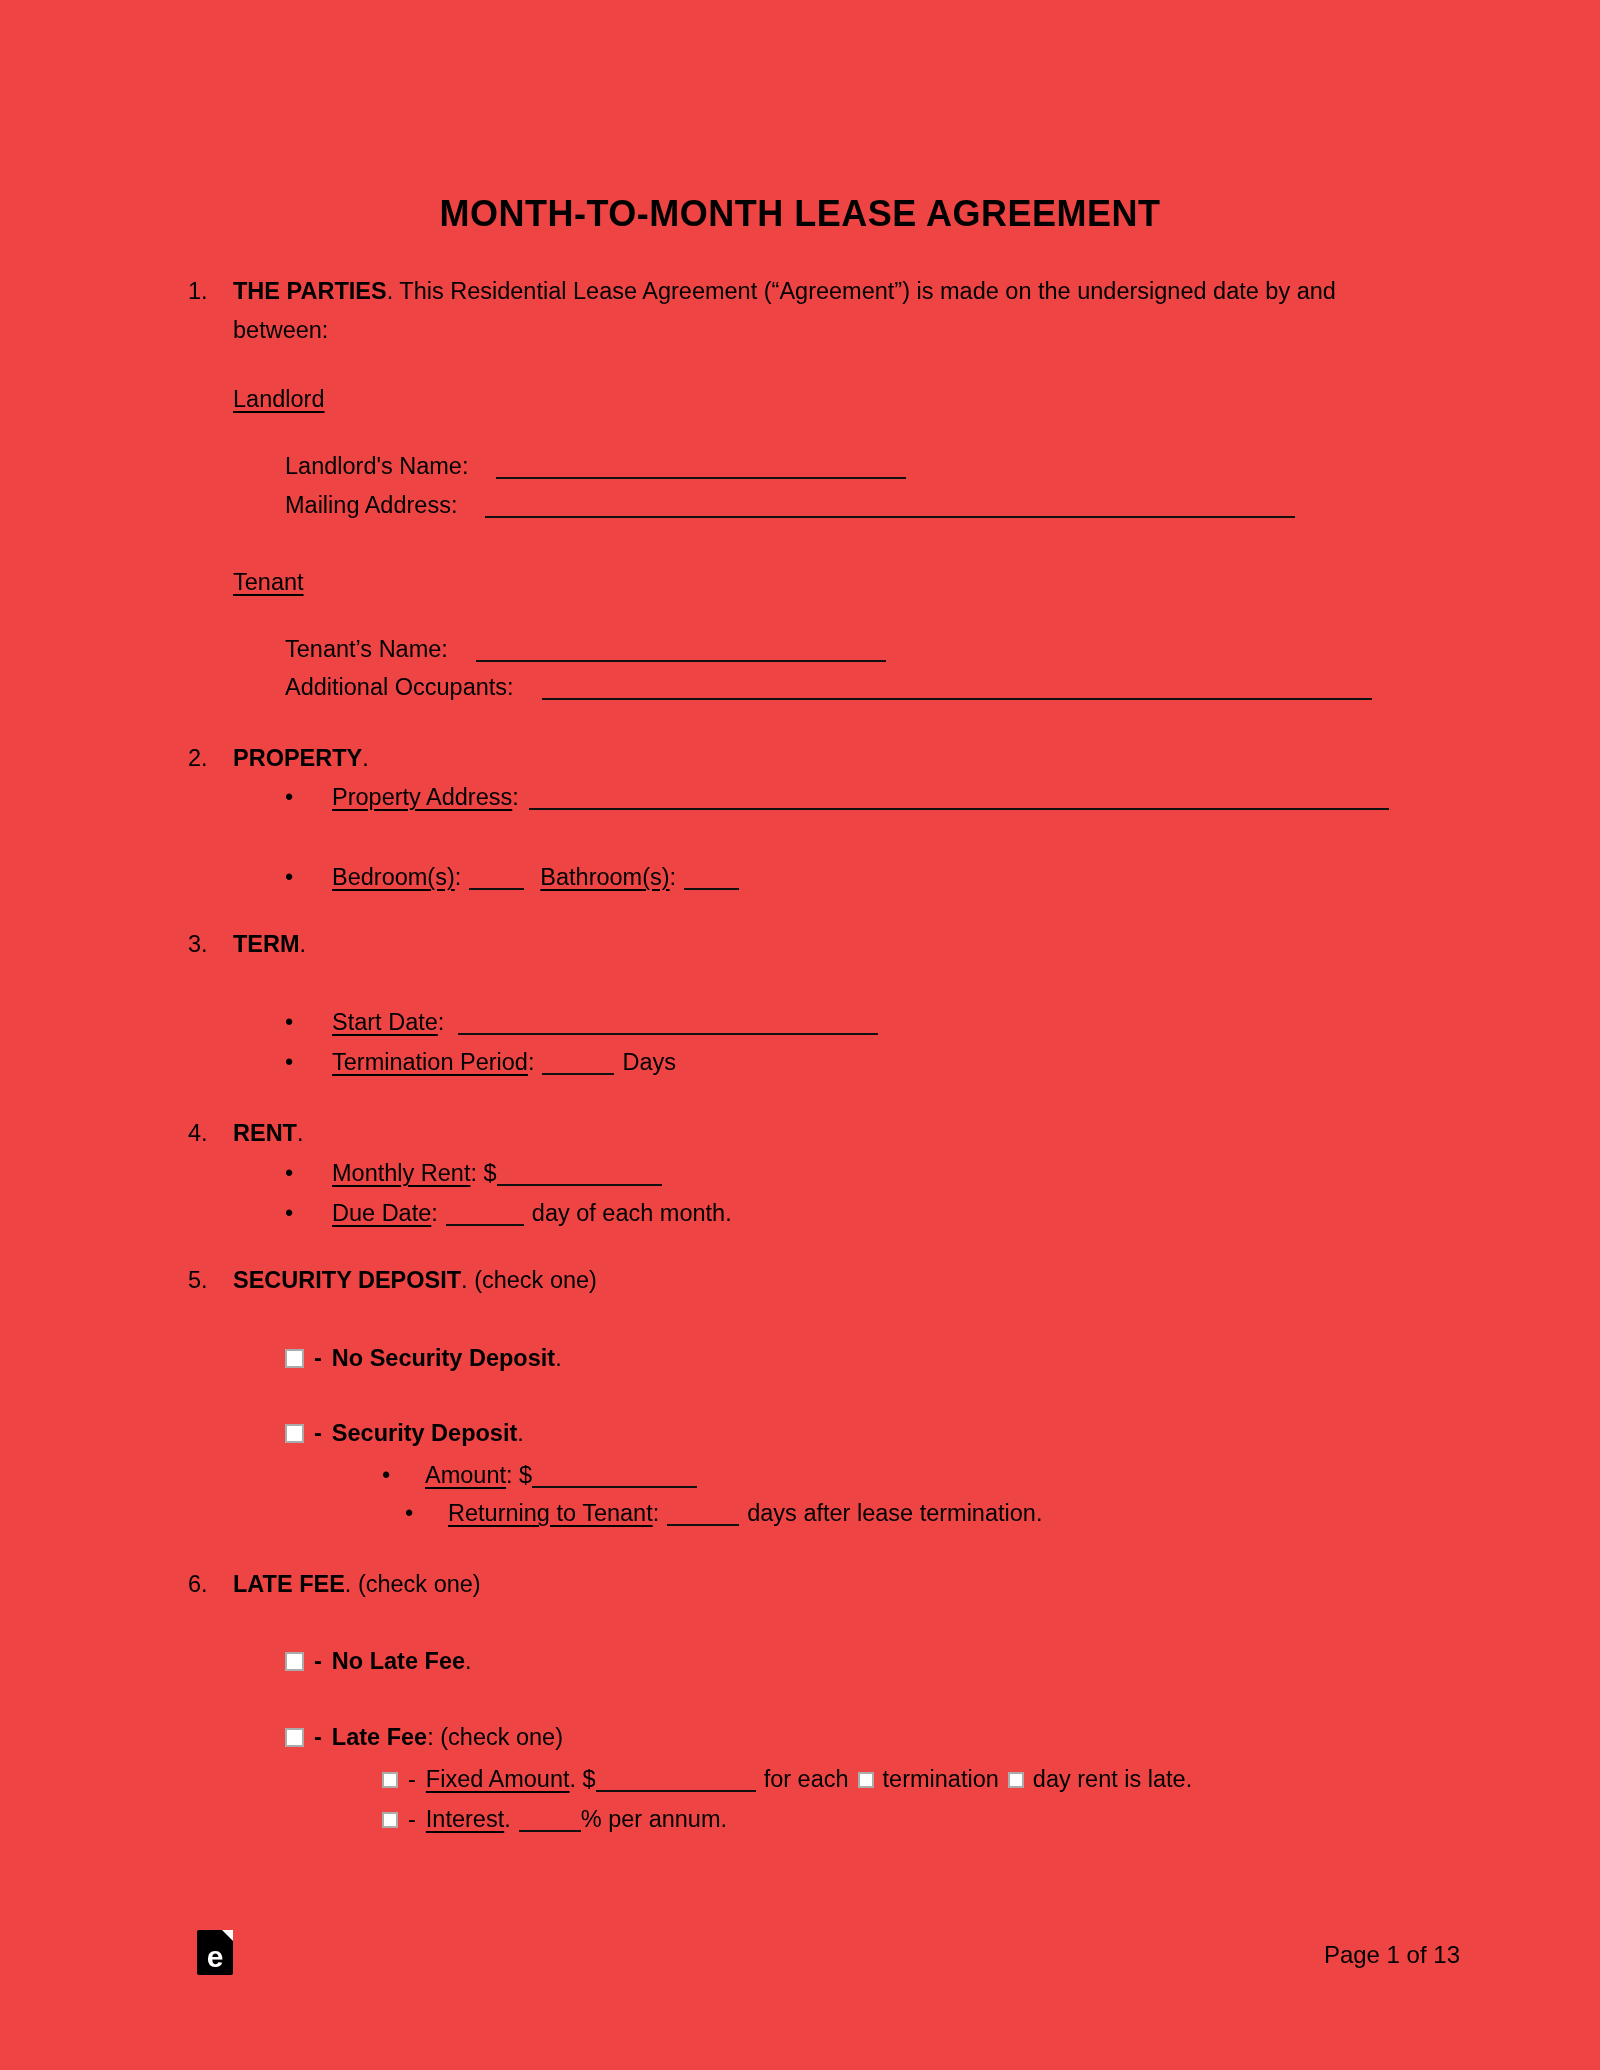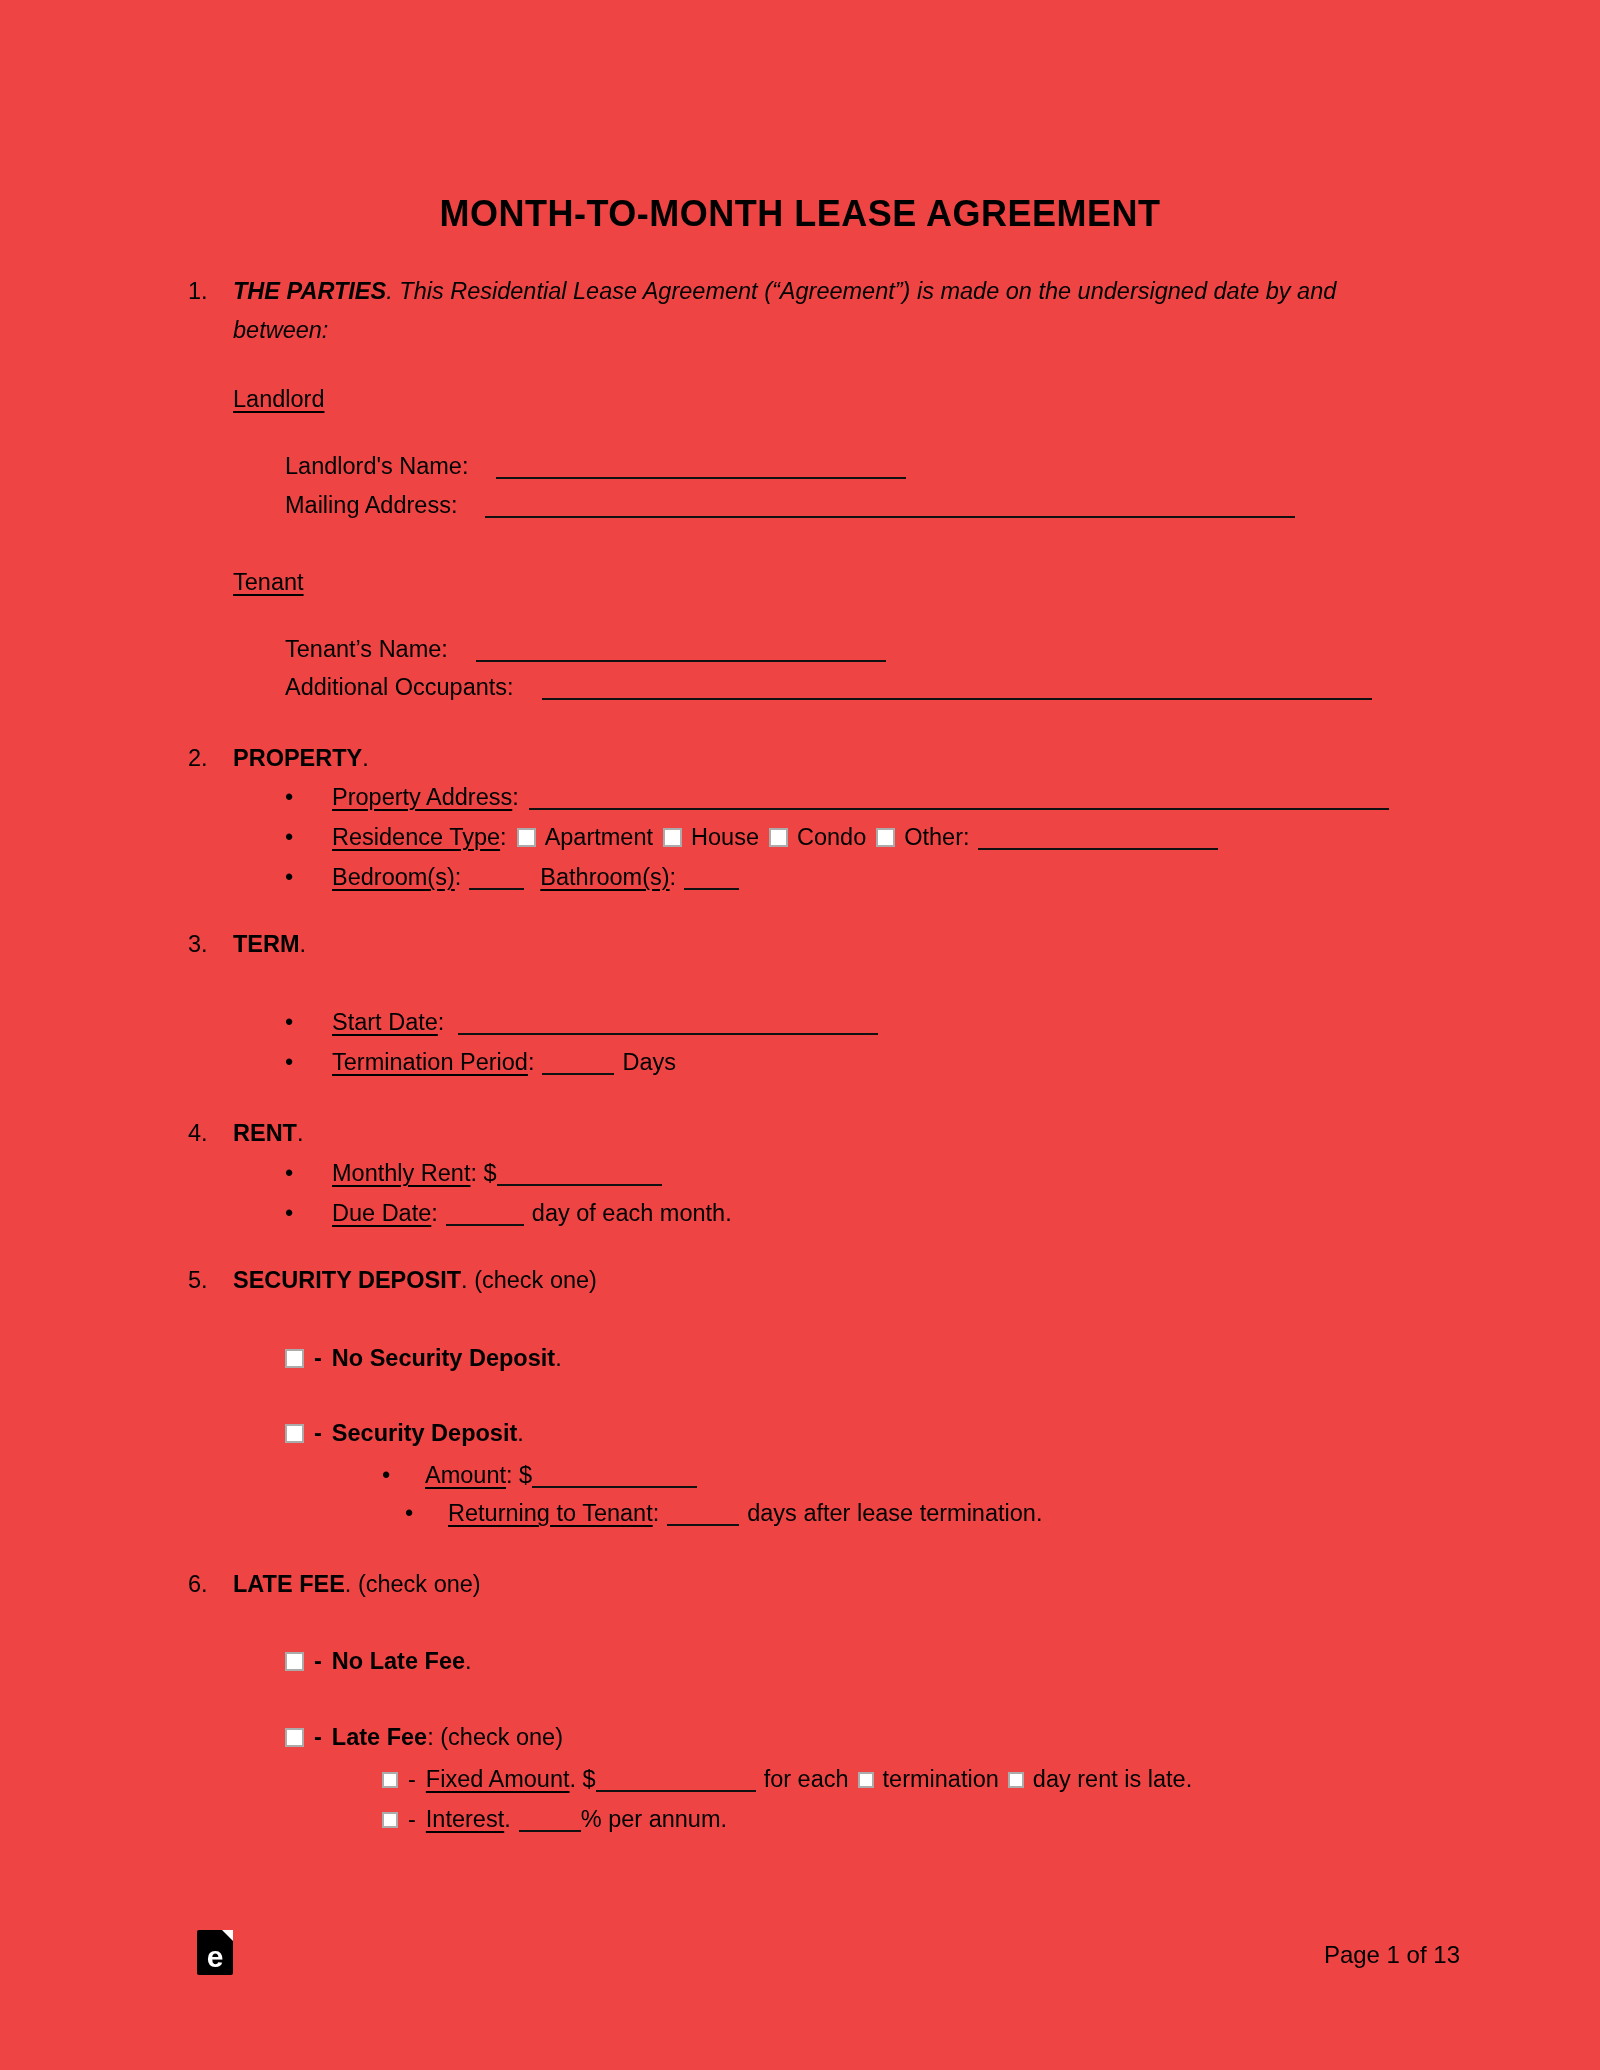--- a/index.html
+++ b/index.html
@@ -2,21 +2,21 @@
 <html><head>
 <meta charset="utf-8">
 <style>
   html,body{margin:0;padding:0;background:#ffffff;}
   .page{
     position:relative;width:1600px;height:2070px;background:#ef4444;
     font-family:"Liberation Sans","DejaVu Sans",sans-serif;
     font-size:23.5px;color:#000;overflow:hidden;
   }
   .line{position:absolute;white-space:nowrap;line-height:38.5px;}
-  .para{white-space:normal;font-style:italic;}
+  .para{white-space:normal;}
   .title{
     position:absolute;left:0;top:194px;width:100%;text-align:center;
     font-weight:bold;font-size:36px;line-height:40px;letter-spacing:0.5px;
   }
   .b{font-weight:bold;}
   .u{text-decoration:underline;text-decoration-thickness:2px;text-underline-offset:4px;margin-top:20px;}
   .numcol{display:inline-block;width:45px;}
   .mark{display:inline-block;width:47px;}
   .bl{display:inline-block;height:2px;background:#111;vertical-align:-5px;}
   .cb{
@@ -90,23 +90,20 @@
   </div>
 
   <div class="line" style="left:188px;top:739px">
     <span class="numcol">2.</span><span class="b">PROPERTY</span><span>.</span>
   </div>
 
   <div class="line" style="left:285px;top:778px">
     <span class="mark">•</span><span class="u">Property Address</span><span>:</span><span class="bl ml10" style="width:860px"></span>
   </div>
 
-  <div class="line" style="left:285px;top:818px">
-    <span class="mark">•</span><span class="u">Residence Type</span><span>:</span><span class="cb mid"></span><span>Apartment</span><span class="cb mid"></span><span>House</span><span class="cb mid"></span><span>Condo</span><span class="cb mid"></span><span>Other:</span><span class="bl ml8" style="width:240px"></span>
-  </div>
 
   <div class="line" style="left:285px;top:858px">
     <span class="mark">•</span><span class="u">Bedroom(s)</span><span>:</span><span class="bl ml8 mr8" style="width:55px"></span><span class="u ml8">Bathroom(s)</span><span>:</span><span class="bl ml8" style="width:55px"></span>
   </div>
 
   <div class="line" style="left:188px;top:925px">
     <span class="numcol">3.</span><span class="b">TERM</span><span>.</span>
   </div>
 
   <div class="line" style="left:285px;top:1003px">

